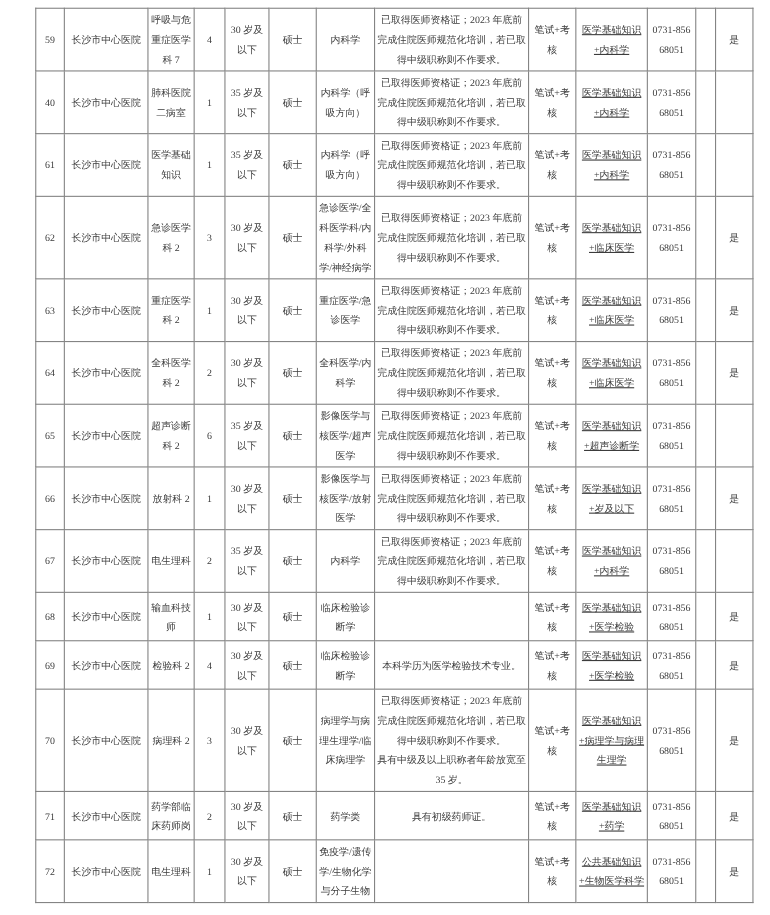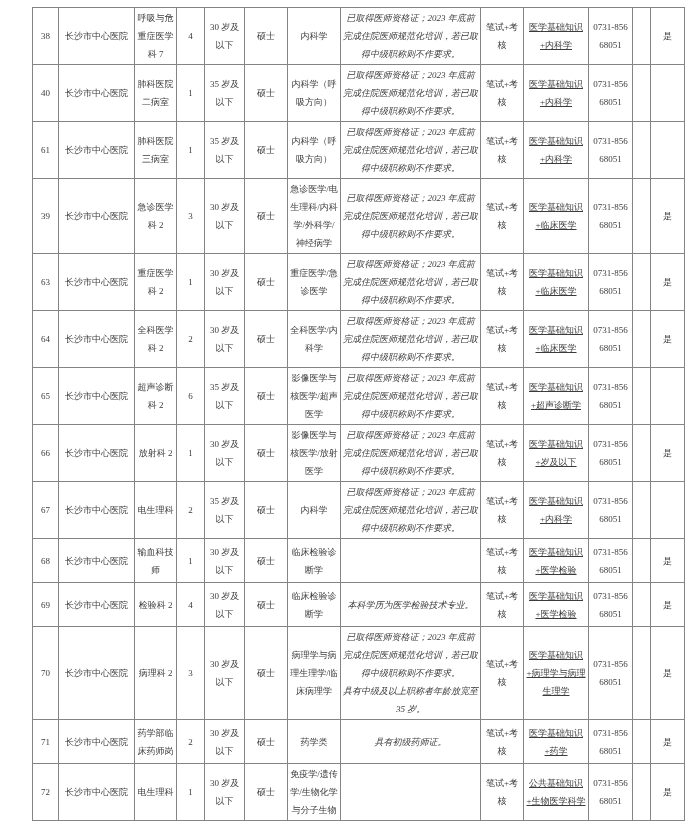--- a/index.html
+++ b/index.html
@@ -19,21 +19,21 @@
     font-size:9px;
     line-height:2;
     color:#3c3c3c;
     text-align:center;
     vertical-align:middle;
     padding:1px 2px;
     word-wrap:break-word;
     overflow:hidden;
   }
   table.jobs tr{height:44px;}
-  td.c-req{text-align:left;padding:1px 4px;white-space:pre-wrap;font-style:italic;}
+  td.c-req{text-align:left;padding:1px 4px;white-space:pre-wrap;}
   td.c-major{text-align:left;padding:1px 3px;}
   td.c-phone{padding:1px 1px;}
   td.c-subject{padding:1px 1px;text-decoration:underline;}
 </style>
 </head>
 <body>
 
 <div class="page">
   <table class="jobs">
     <colgroup>
@@ -46,21 +46,21 @@
       <col style="width:53px">
         <col style="width:140px">
         <col style="width:43px">
       <col style="width:65px">
         <col style="width:44px">
         <col style="width:18px">
       <col style="width:34px">
     </colgroup>
     <tbody>
         <tr>
-    <td class="c-seq">38</td>
+    <td class="c-seq">59</td>
     <td class="c-org">长沙市中心医院</td>
     <td class="c-dept">呼吸与危重症医学科 7</td>
     <td class="c-count">4</td>
     <td class="c-age">30 岁及以下</td>
     <td class="c-degree">硕士</td>
     <td class="c-major">内科学</td>
     <td class="c-req">已取得医师资格证；2023 年底前完成住院医师规范化培训，若已取得中级职称则不作要求。</td>
     <td class="c-mode">笔试+考核</td>
     <td class="c-subject">医学基础知识+内科学</td>
     <td class="c-phone">0731-856 68051</td>
@@ -78,40 +78,40 @@
     <td class="c-req">已取得医师资格证；2023 年底前完成住院医师规范化培训，若已取得中级职称则不作要求。</td>
     <td class="c-mode">笔试+考核</td>
     <td class="c-subject">医学基础知识+内科学</td>
     <td class="c-phone">0731-856 68051</td>
     <td class="c-spacer"></td>
     <td class="c-flag"></td>
   </tr>
         <tr>
     <td class="c-seq">61</td>
     <td class="c-org">长沙市中心医院</td>
-    <td class="c-dept">肺科医院三病室</td>
+    <td class="c-dept">医学基础知识</td>
     <td class="c-count">1</td>
     <td class="c-age">35 岁及以下</td>
     <td class="c-degree">硕士</td>
     <td class="c-major">内科学（呼吸方向）</td>
     <td class="c-req">已取得医师资格证；2023 年底前完成住院医师规范化培训，若已取得中级职称则不作要求。</td>
     <td class="c-mode">笔试+考核</td>
     <td class="c-subject">医学基础知识+内科学</td>
     <td class="c-phone">0731-856 68051</td>
     <td class="c-spacer"></td>
     <td class="c-flag"></td>
   </tr>
         <tr>
-    <td class="c-seq">39</td>
+    <td class="c-seq">62</td>
     <td class="c-org">长沙市中心医院</td>
     <td class="c-dept">急诊医学科 2</td>
     <td class="c-count">3</td>
     <td class="c-age">30 岁及以下</td>
     <td class="c-degree">硕士</td>
-    <td class="c-major">急诊医学/电生理科/内科学/外科学/神经病学</td>
+    <td class="c-major">急诊医学/全科医学科/内科学/外科学/神经病学</td>
     <td class="c-req">已取得医师资格证；2023 年底前完成住院医师规范化培训，若已取得中级职称则不作要求。</td>
     <td class="c-mode">笔试+考核</td>
     <td class="c-subject">医学基础知识+临床医学</td>
     <td class="c-phone">0731-856 68051</td>
     <td class="c-spacer"></td>
     <td class="c-flag">是</td>
   </tr>
         <tr>
     <td class="c-seq">63</td>
     <td class="c-org">长沙市中心医院</td>

